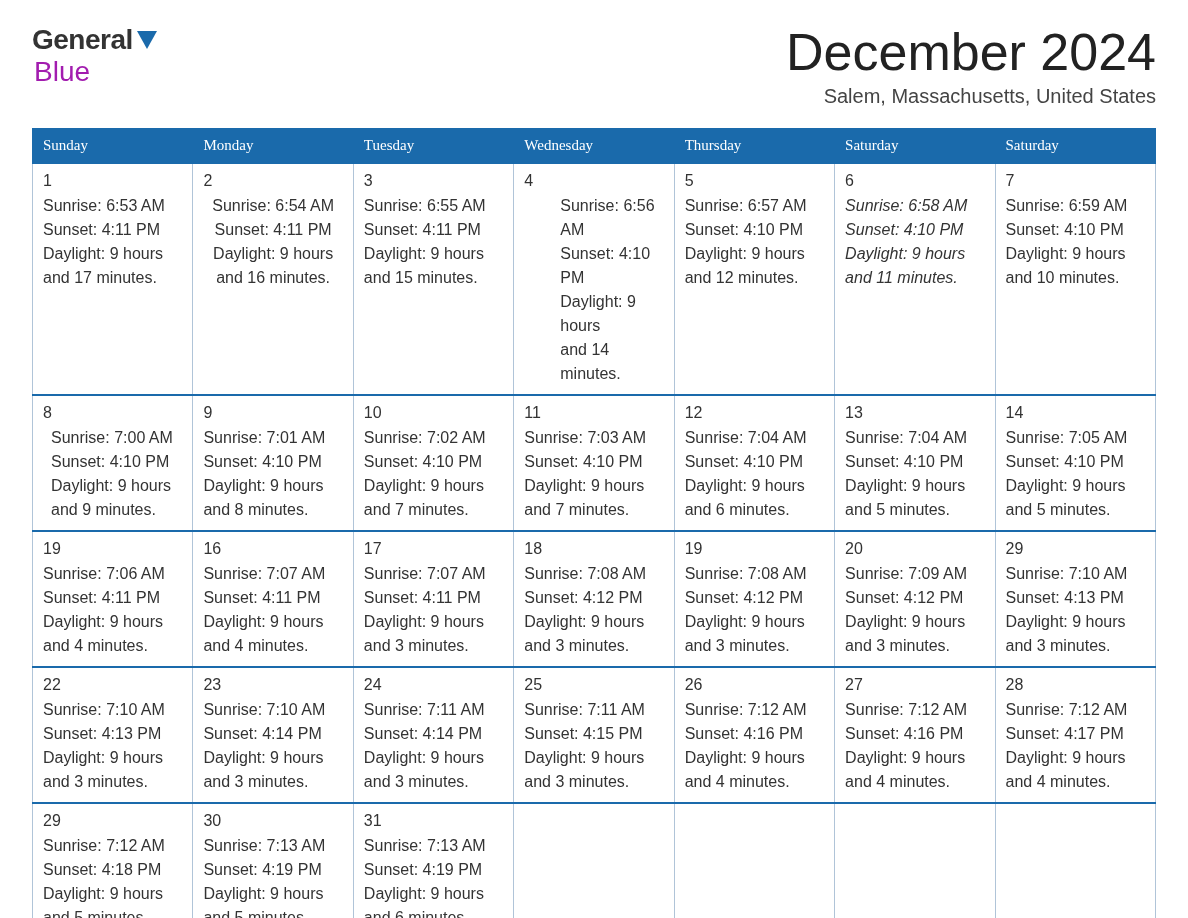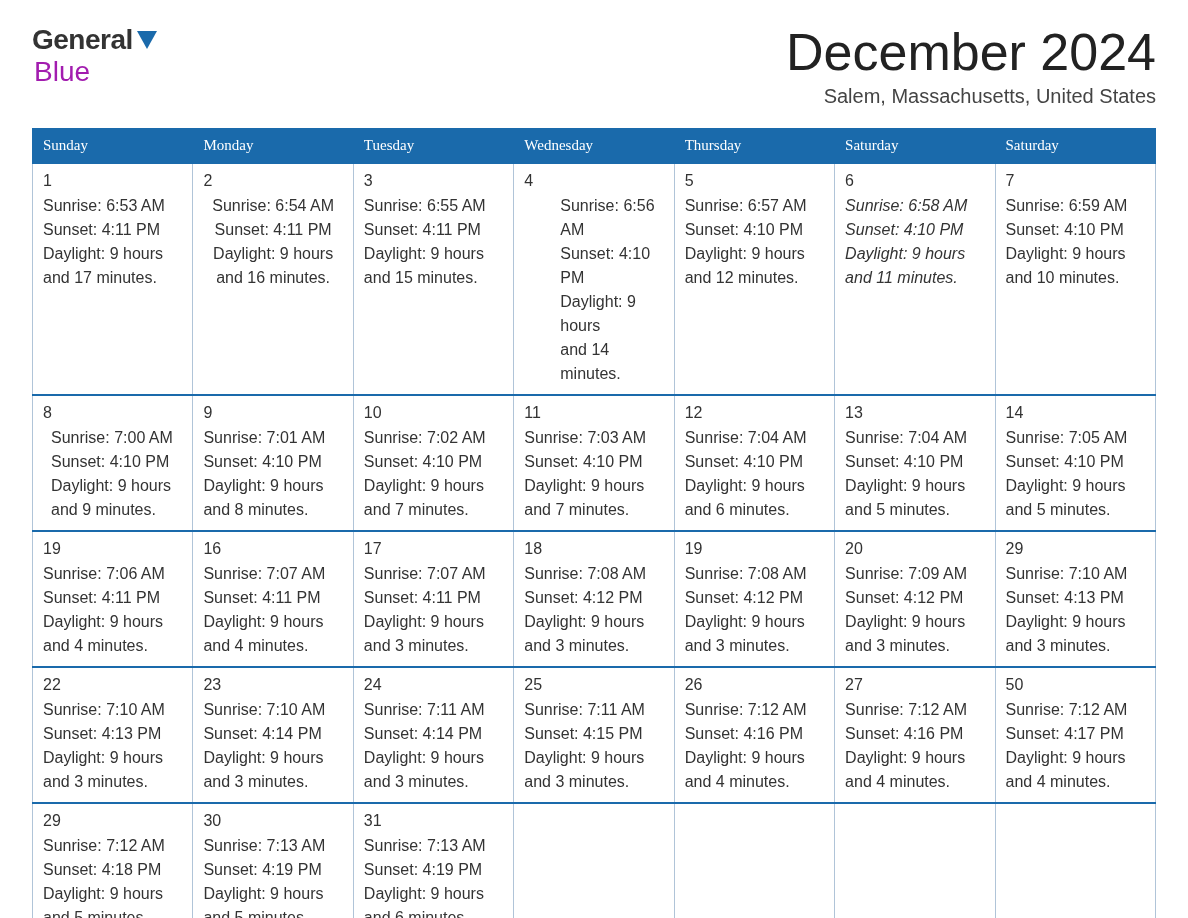--- a/index.html
+++ b/index.html
@@ -328,21 +328,21 @@
 and 4 minutes.</div>
         </td>
         <td>
           <span class="day-num">27</span>
           <div class="day-info" style="white-space: pre-line;">Sunrise: 7:12 AM
 Sunset: 4:16 PM
 Daylight: 9 hours
 and 4 minutes.</div>
         </td>
         <td>
-          <span class="day-num">50</span>
+          <span class="day-num">28</span>
           <div class="day-info" style="white-space: pre-line;">Sunrise: 7:12 AM
 Sunset: 4:17 PM
 Daylight: 9 hours
 and 4 minutes.</div>
         </td>
       </tr>
       <tr>
         <td>
           <span class="day-num">29</span>
           <div class="day-info" style="white-space: pre-line;">Sunrise: 7:12 AM

